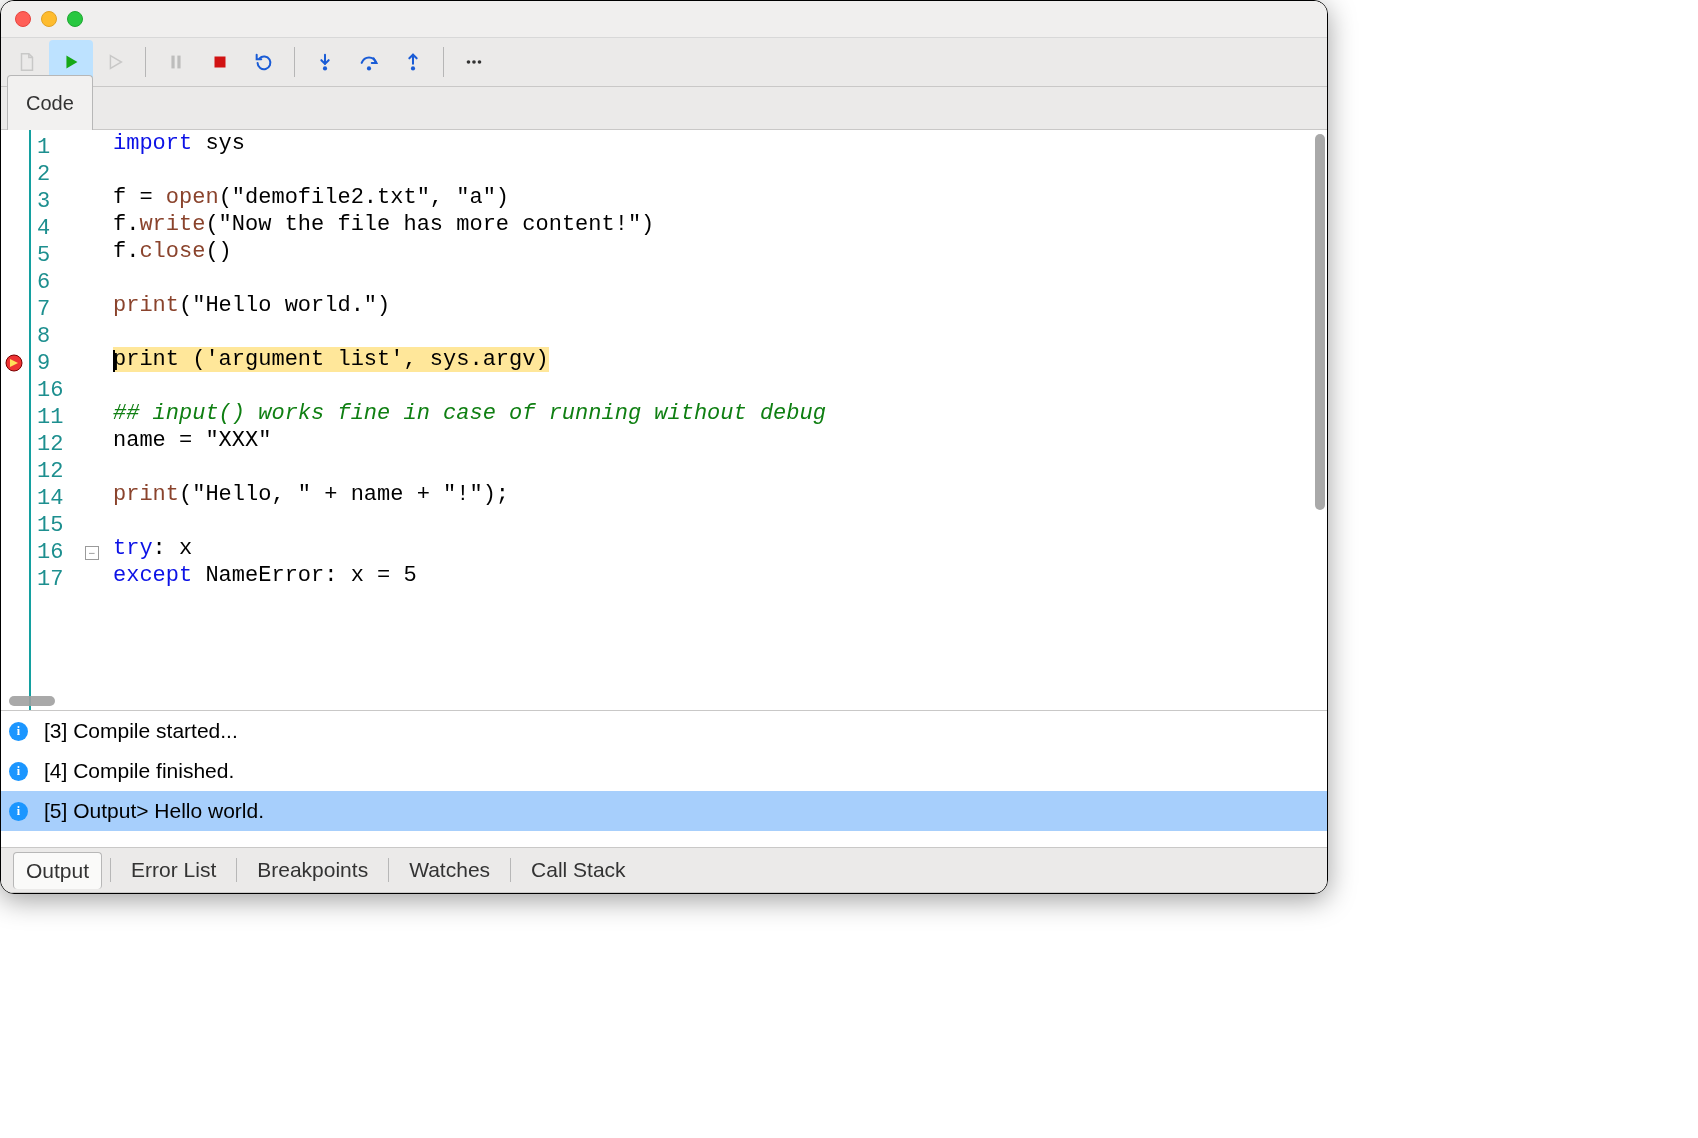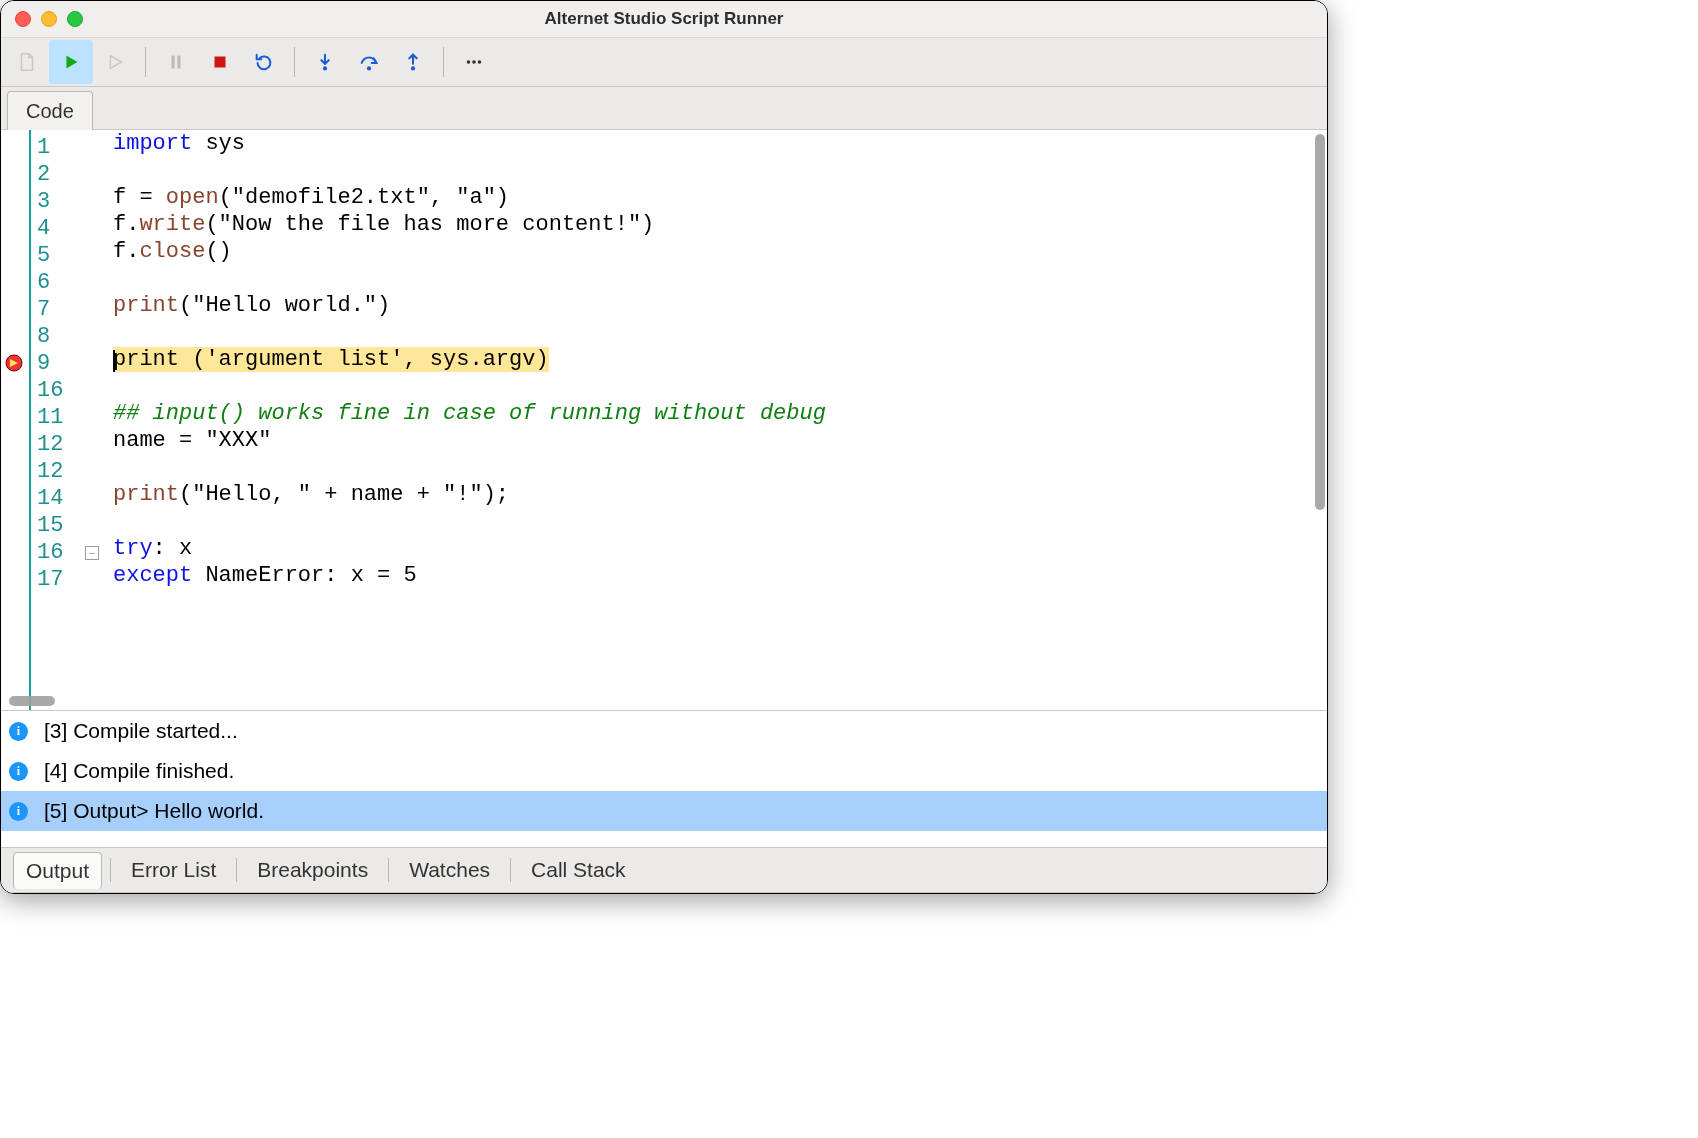--- a/index.html
+++ b/index.html
@@ -79,21 +79,21 @@
     width:1px;height:30px;background:#b6b6b6;margin:0 8px;
   }
   
   .tabbar{
     height:42px;background:var(--toolbar-bg);
     border-bottom:1px solid var(--toolbar-border);
     display:flex;align-items:flex-end;
     font-family:var(--font-ui);
   }
   .tab{
-    height:38px;padding:0 18px;
+    height:38px;padding:8px 18px;
     display:flex;align-items:center;
     font-size:20px;color:#333;
     background:#f2f1f0;
     border:1px solid var(--tab-active-border);
     border-bottom:none;
     border-radius:4px 4px 0 0;
     margin-left:6px;
     position:relative;top:1px;
   }
   
@@ -212,21 +212,20 @@
 <body>
 
 <div class="window">
 
   <div class="titlebar">
     <div class="traffic">
       <div class="tl red"></div>
       <div class="tl yellow"></div>
       <div class="tl green"></div>
     </div>
-    <div class="title">Alternet Studio Script Runner</div>
   </div>
 
   <div class="toolbar">
     <button class="tbtn disabled">
       <svg viewBox="0 0 24 24" fill="none" stroke="#8a8a8a" stroke-width="1.6">
         <path d="M6 3h8l4 4v14H6z"></path>
           <path d="M14 3v4h4"></path>
       </svg>
     </button>
     <button class="tbtn sel">

